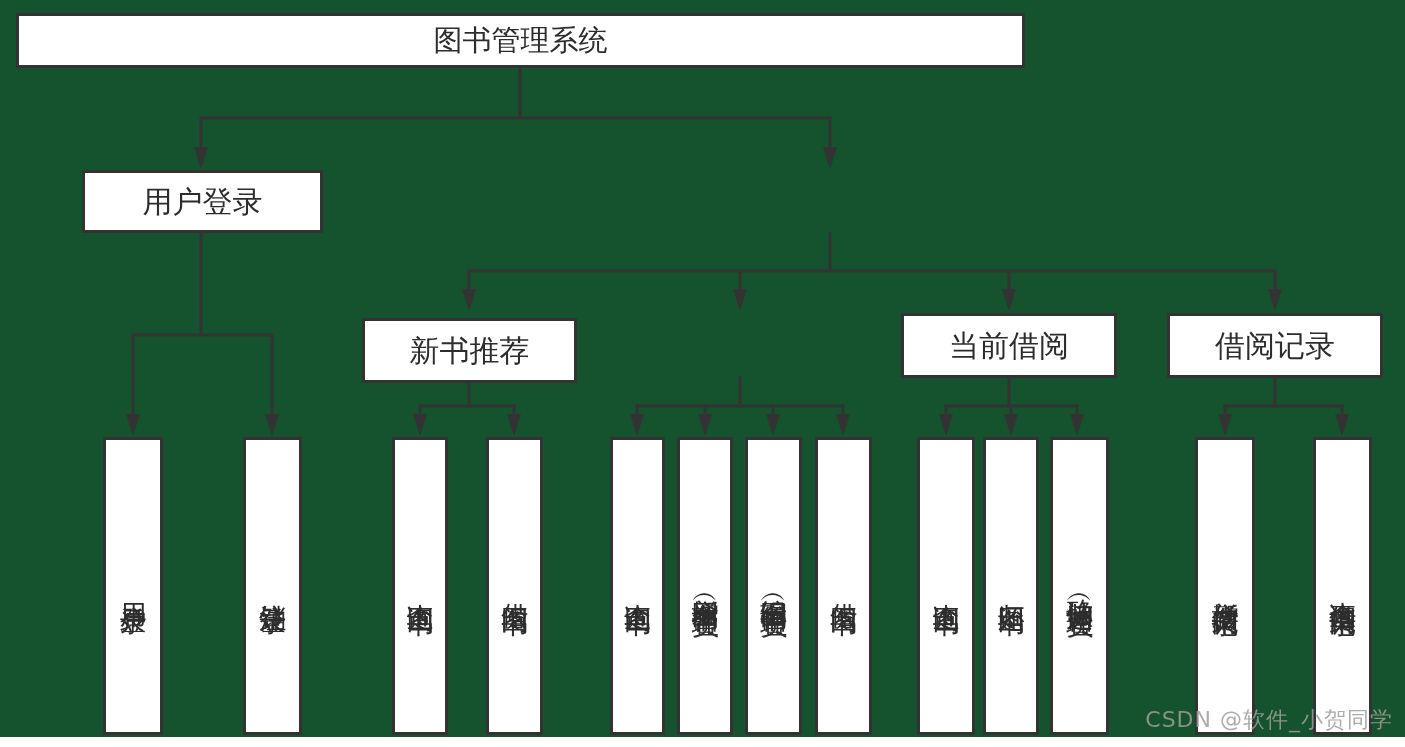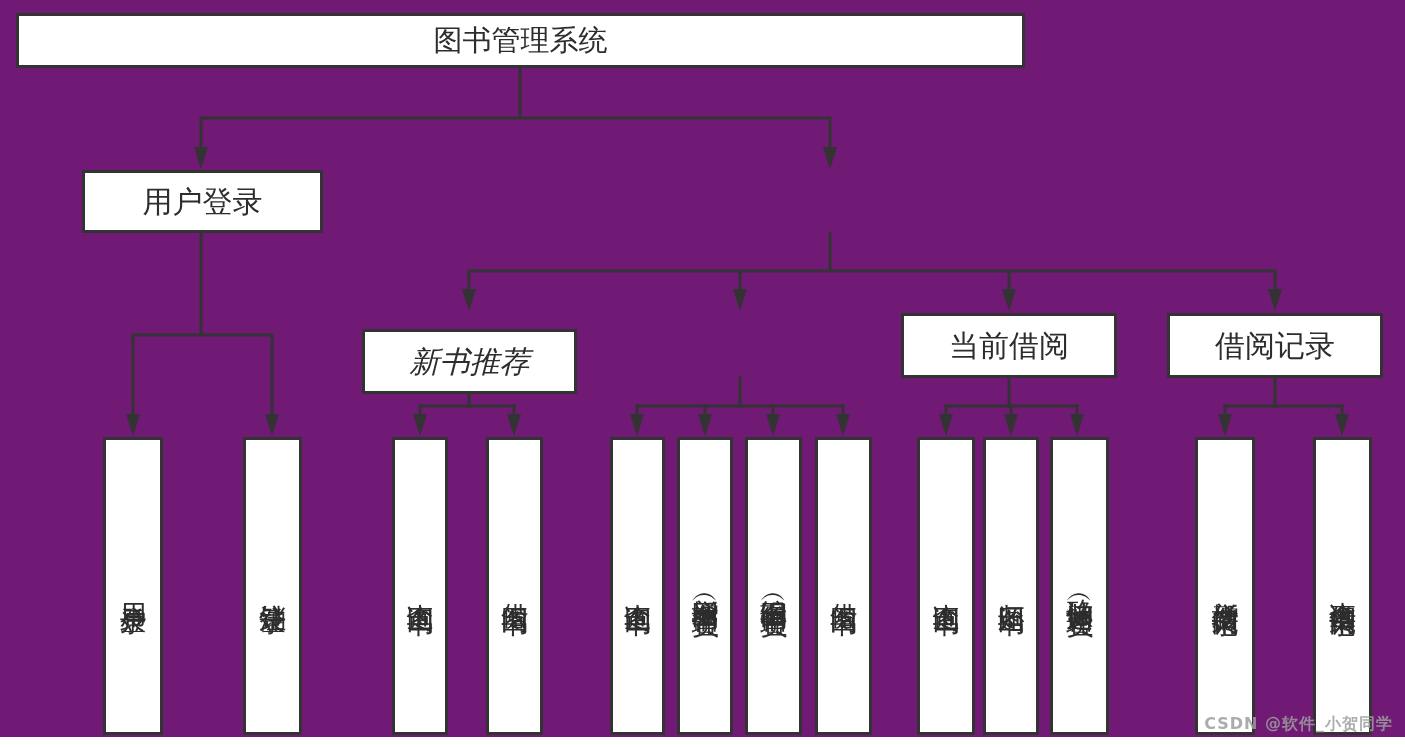--- a/index.html
+++ b/index.html
@@ -4,21 +4,21 @@
 <style>
   html, body {
     margin: 0;
     padding: 0;
     background: #ffffff;
   }
   #canvas {
     position: relative;
     width: 1405px;
     height: 737px;
-    background: #701a75;
+    background: #14532d;
     overflow: hidden;
     font-family: "DejaVu Sans", "Liberation Sans", sans-serif;
   }
   #connectors {
     position: absolute;
     left: 0;
     top: 0;
     width: 1405px;
     height: 747px;
   }
@@ -54,25 +54,24 @@
   .leaf .v-label {
     writing-mode: vertical-rl;
     text-orientation: mixed;
     letter-spacing: 2px;
     line-height: 1.05;
   }
   .watermark {
     position: absolute;
     right: 12px;
     bottom: 2px;
-    font-size: 16px;
+    font-size: 22px;
     color: rgba(158, 158, 158, 0.85);
     letter-spacing: 1px;
     white-space: nowrap;
-    font-weight: bold;
   }
 </style>
 </head>
 <body>
 
 <div id="canvas">
 
   <svg id="connectors" viewBox="0 0 1405 747" xmlns="http://www.w3.org/2000/svg">
     <g>
       <path class="ln" d="M520 68 V118 M201 118 H830 M201 118 V149 M830 118 V149"></path>
@@ -110,21 +109,21 @@
   </svg>
 
   <div class="node root-box" style="left:16px; top:13px; width:1009px; height:55px;">
     <span>图书管理系统</span>
   </div>
 
   <div class="node" style="left:82px; top:170px; width:241px; height:63px;">
     <span>用户登录</span>
   </div>
 
-  <div class="node" style="left:362px; top:329px; width:215px; height:65px;font-style:italic;">
+  <div class="node" style="left:362px; top:318px; width:215px; height:65px;">
     <span>新书推荐</span>
   </div>
   <div class="node" style="left:901px; top:313px; width:216px; height:65px;">
     <span>当前借阅</span>
   </div>
   <div class="node" style="left:1167px; top:313px; width:216px; height:65px;">
     <span>借阅记录</span>
   </div>
 
   <div class="node leaf" style="left:103px; top:437px; width:60px; height:298px;">

